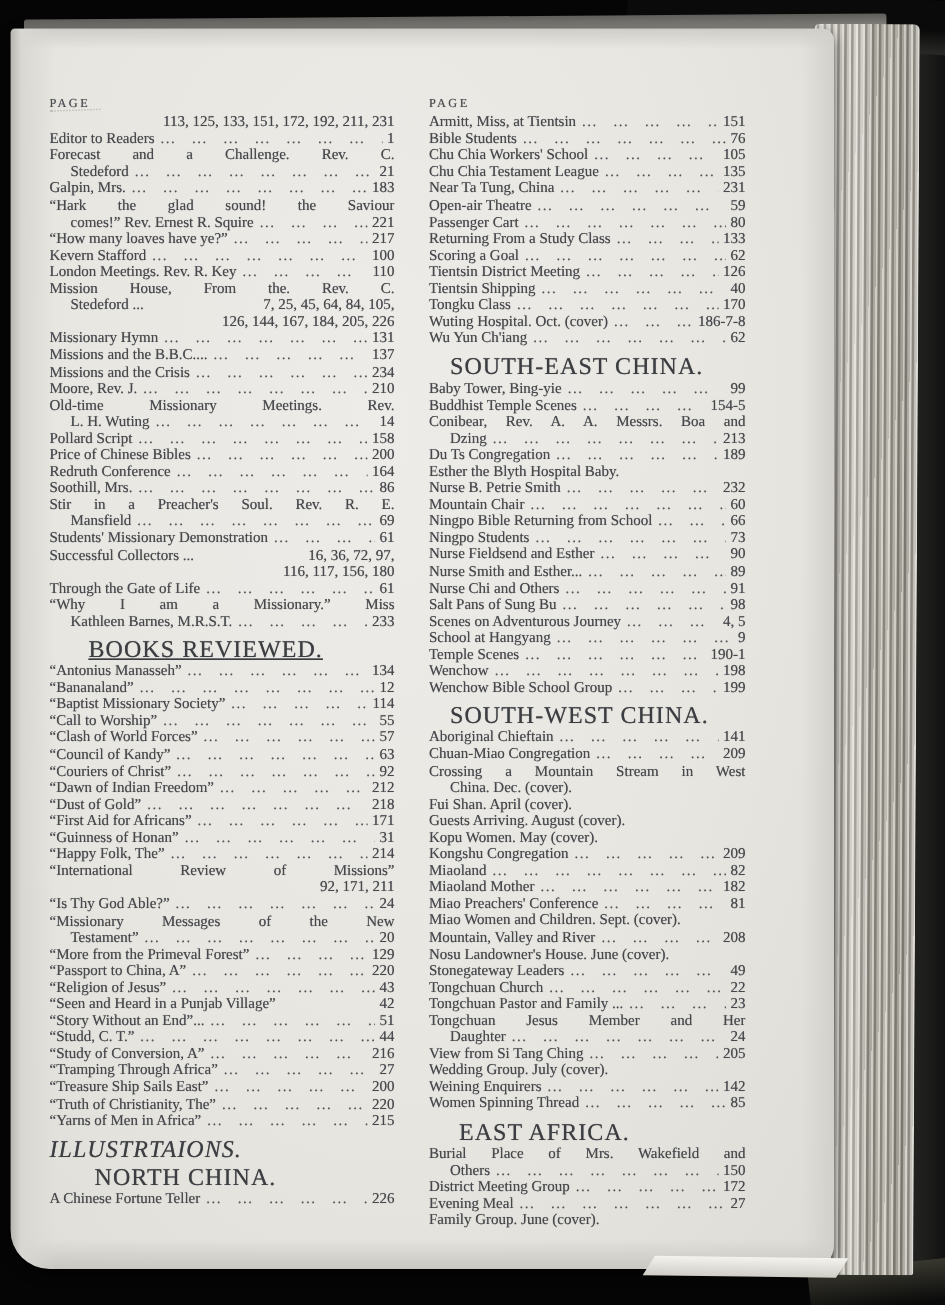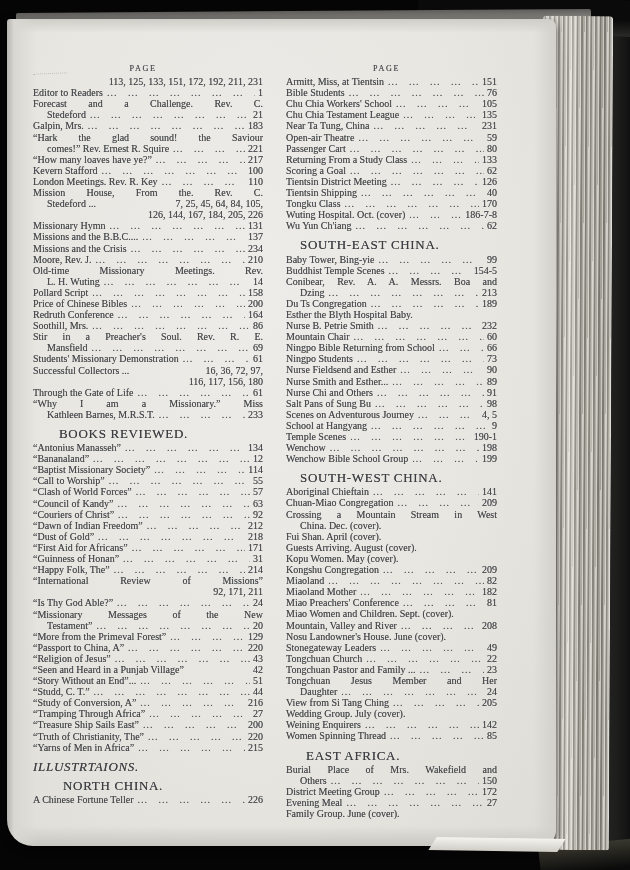--- a/index.html
+++ b/index.html
@@ -41,35 +41,35 @@
 
   
   .pencil-mark{position:absolute;left:26px;top:46px;width:34px;height:8px;opacity:.35;
     border-bottom:1px dotted #7c7a74;transform:rotate(-2deg);}
 
   .col{position:absolute;top:44px;color:#46484c;font-size:10px;line-height:11.1px;
     text-shadow:0 0 .5px rgba(70,72,76,.65);}
   .col.left{left:26px;width:230px;}
   .col.right{left:279px;width:211px;}
 
-  .page-label{font-size:8.2px;letter-spacing:1.6px;text-align:center;
+  .page-label{font-size:8.2px;letter-spacing:1.6px;text-align:left;
     padding-right:10px;margin-bottom:2px;color:#4b4d51;}
 
   .line{display:flex;align-items:baseline;overflow:hidden;}
   .line .t{white-space:nowrap;}
   .line .pg{white-space:nowrap;text-align:right;margin-left:3px;}
   .line .sp{flex:1 1 8px;min-width:6px;}
   .line .leader{flex:1 1 0;min-width:0;overflow:hidden;white-space:nowrap;
     padding:0 4px;letter-spacing:1px;opacity:.92;}
   .line .leader::before{content:"...\00a0\00a0\00a0...\00a0\00a0\00a0...\00a0\00a0\00a0...\00a0\00a0\00a0...\00a0\00a0\00a0...\00a0\00a0\00a0...\00a0\00a0\00a0...\00a0\00a0\00a0...";}
   .line.r{justify-content:flex-end;}
   .line.j{display:block;text-align:justify;text-align-last:justify;white-space:normal;}
   .line.ind{padding-left:14px;}
 
-  .heading{font-size:13px;letter-spacing:.7px;color:#3b3d41;margin:8px 0 3px 0;
+  .heading{font-size:16px;letter-spacing:.7px;color:#3b3d41;margin:8px 0 3px 0;
     text-shadow:0 0 .5px rgba(59,61,65,.7);}
 </style>
 </head>
 <body>
 
 <div id="canvas">
   <div class="cover"></div>
   <div class="cover-top"></div>
   <div class="top-edge"></div>
   <div class="page-edges"></div>
@@ -199,21 +199,21 @@
             <span class="t">Through the Gate of Life</span>
             <span class="leader"></span>
             <span class="pg">61</span>
           </div>
           <div class="line j">“Why I am a Missionary.” Miss</div>
           <div class="line ind">
             <span class="t">Kathleen Barnes, M.R.S.T.</span>
             <span class="leader"></span>
             <span class="pg">233</span>
           </div>
-          <div class="heading" style="padding-left: 26px;">BOOKS REVIEWED.</div>
+          <div class="heading" style="padding-left: 26px; text-decoration: underline;">BOOKS REVIEWED.</div>
           <div class="line">
             <span class="t">“Antonius Manasseh”</span>
             <span class="leader"></span>
             <span class="pg">134</span>
           </div>
           <div class="line">
             <span class="t">“Bananaland”</span>
             <span class="leader"></span>
             <span class="pg">12</span>
           </div>

